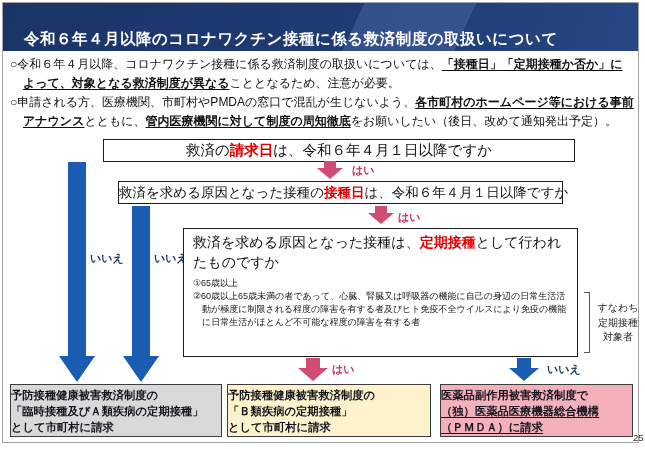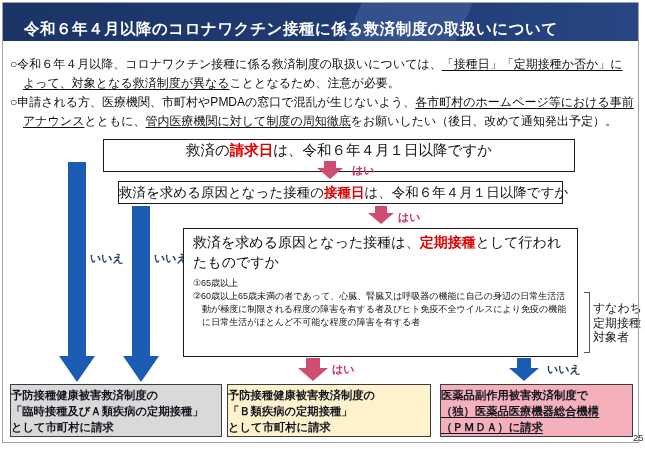--- a/index.html
+++ b/index.html
@@ -8,41 +8,41 @@
     position:relative; width:645px; height:449px; background:#ffffff;
     font-family:"Liberation Sans","DejaVu Sans",sans-serif;
     overflow:hidden; color:#111;
   }
   .slide-frame {
     position:absolute; left:2px; top:2px; width:637px; height:441px;
     border:1px solid #a3a3a3; pointer-events:none;
   }
   
   .banner {
-    position:absolute; left:3px; top:3px; width:635px; height:38px;
+    position:absolute; left:3px; top:3px; width:635px; height:48px;
     background:
       linear-gradient(115deg, rgba(255,255,255,0) 55%, rgba(90,120,185,0.35) 55%, rgba(90,120,185,0.35) 72%, rgba(255,255,255,0) 72%),
       linear-gradient(100deg, #1b3467 0%, #203c74 60%, #274683 100%);
     display:flex; align-items:flex-end;
   }
   .banner-title {
     color:#ffffff; font-weight:bold; font-size:15.5px; line-height:1;
     padding:0 0 5px 21px; letter-spacing:0.5px; white-space:nowrap;
   }
   
   .intro { position:absolute; left:10px; top:55px; width:628px; }
   .intro-line { font-size:12px; line-height:19px; color:#101010; white-space:nowrap; }
   .intro-line.indent { padding-left:13px; }
-  .bu { font-weight:normal; text-decoration:underline; text-underline-offset:2px; }
+  .bu { font-weight:bold; text-decoration:underline; text-underline-offset:2px; }
   
   .qbox {
     position:absolute; background:#fff; border:1px solid #1c1c1c;
     text-align:center; white-space:nowrap;
   }
-  .qbox.q1 { left:103px; top:139px; width:472px; height:33px; font-size:14.5px; line-height:21px; }
+  .qbox.q1 { left:103px; top:139px; width:472px; height:23px; font-size:14.5px; line-height:21px; }
   .qbox.q2 { left:118px; top:181px; width:445px; height:23px; font-size:13.5px; line-height:21px; }
   .qbox.q3 {
     left:183px; top:228px; width:395px; height:129px;
     text-align:left; white-space:normal; padding:3px 8px 0 9px;
   }
   .q3-main { font-size:14px; line-height:20px; color:#101010; }
   .q3-notes { margin-top:5px; font-size:9px; line-height:13px; color:#15151c; }
   .hang { padding-left:9px; text-indent:-9px; }
   .em-red { color:#e00000; font-weight:bold; }
   
@@ -50,21 +50,21 @@
   .lbl { position:absolute; font-weight:bold; font-size:11px; line-height:12px; white-space:nowrap; }
   .lbl-yes { color:#c8355e; }
   .lbl-no  { color:#17365d; }
   
   .bracket {
     position:absolute; left:584px; top:292px; width:6px; height:61px;
     border-top:1px solid #555; border-right:1px solid #555; border-bottom:1px solid #555;
   }
   .side-note {
     position:absolute; left:593px; top:301px; width:50px;
-    font-size:12px; line-height:14.5px; color:#1a1a1a;
+    font-size:10px; line-height:14.5px; text-align:center; color:#1a1a1a;
   }
   
   .outcome {
     position:absolute; top:384px; height:53px; border:1px solid #3c3c3c;
     text-align:left; font-weight:bold; font-size:11.3px; line-height:16px;
     color:#14141e; padding-top:2px; white-space:nowrap;
   }
   .outcome.o1 { left:10px;  width:212px; background:#d9d9d9; }
   .outcome.o2 { left:227px; width:204px; background:#fdf2cb; }
   .outcome.o3 { left:440px; width:193px; background:#f4b1bc; }

